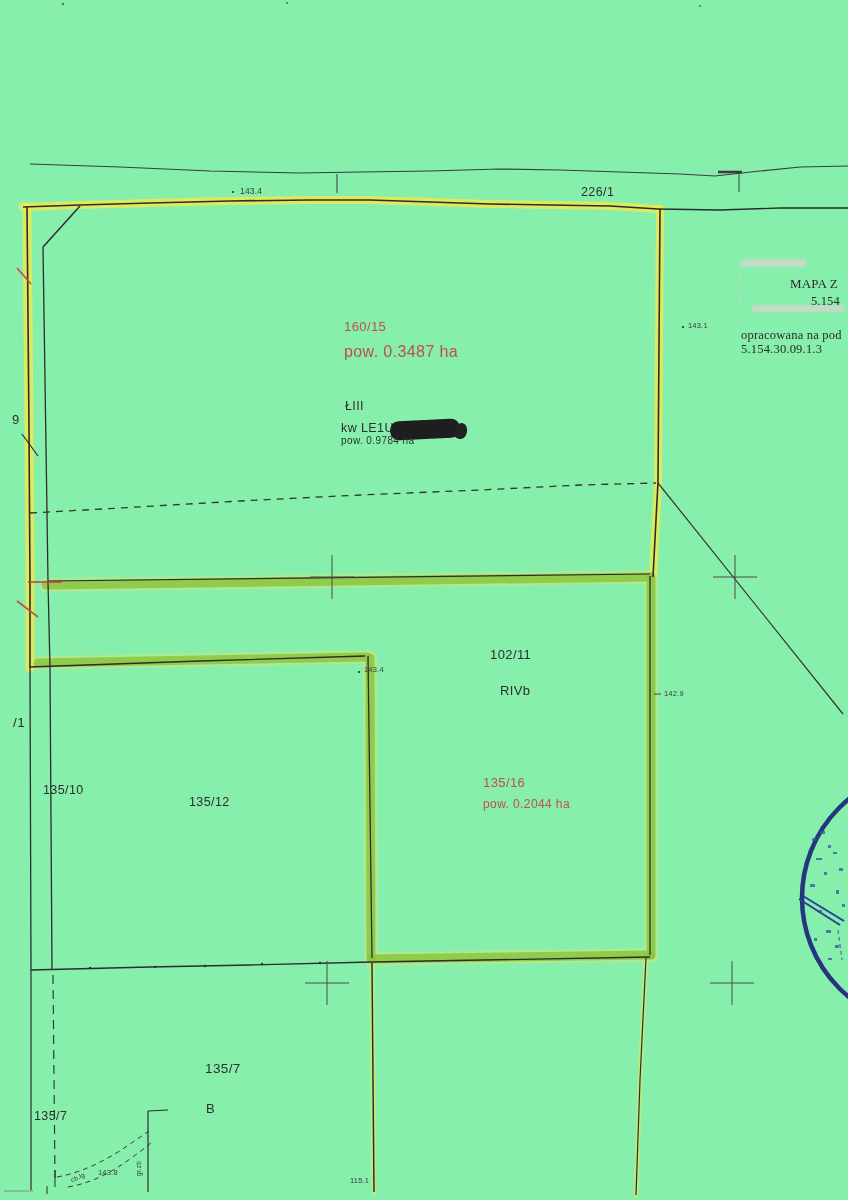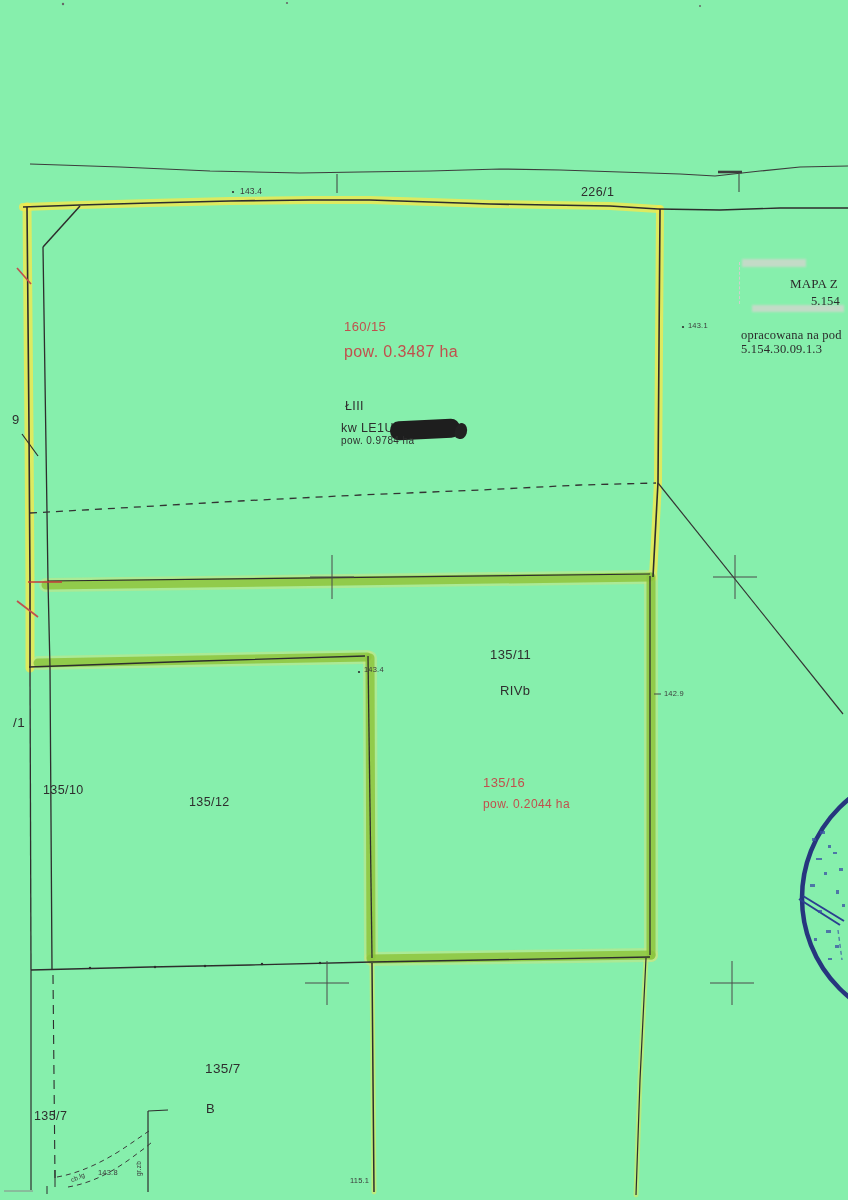--- a/index.html
+++ b/index.html
@@ -173,21 +173,21 @@
   <span class="lbl red" style="left:344px;top:344px;font-size:16px;">pow. 0.3487 ha</span>
   <span class="lbl" style="left:345px;top:376px;font-size:12.5px;margin-top:24px;">ŁIII</span>
   <span class="lbl" style="left:341px;top:422px;font-size:12.5px;">kw LE1U</span>
   <div class="redact"></div>
   <span class="lbl" style="left:341px;top:436px;font-size:10px;">pow. 0.9784 ha</span>
   <span class="lbl tiny" style="left:688px;top:322px;font-size:7.5px;">143.1</span>
 
   <span class="lbl" style="left:12px;top:413px;font-size:13px;">9</span>
   <span class="lbl" style="left:13px;top:716px;font-size:13.5px;">/1</span>
 
-  <span class="lbl" style="left:490px;top:648px;font-size:13px;">135/11</span>
+  <span class="lbl" style="left:490px;top:648px;font-size:13px;">102/11</span>
   <span class="lbl" style="left:500px;top:684px;font-size:13px;">RIVb</span>
   <span class="lbl tiny" style="left:664px;top:690px;font-size:7.5px;">142.9</span>
   <span class="lbl tiny" style="left:364px;top:666px;font-size:7.5px;">143.4</span>
 
   <span class="lbl red" style="left:483px;top:776px;font-size:13px;">135/16</span>
   <span class="lbl red" style="left:483px;top:798px;font-size:12px;">pow. 0.2044 ha</span>
 
   <span class="lbl" style="left:43px;top:784px;font-size:12.5px;">135/10</span>
   <span class="lbl" style="left:189px;top:796px;font-size:12.5px;">135/12</span>
 

